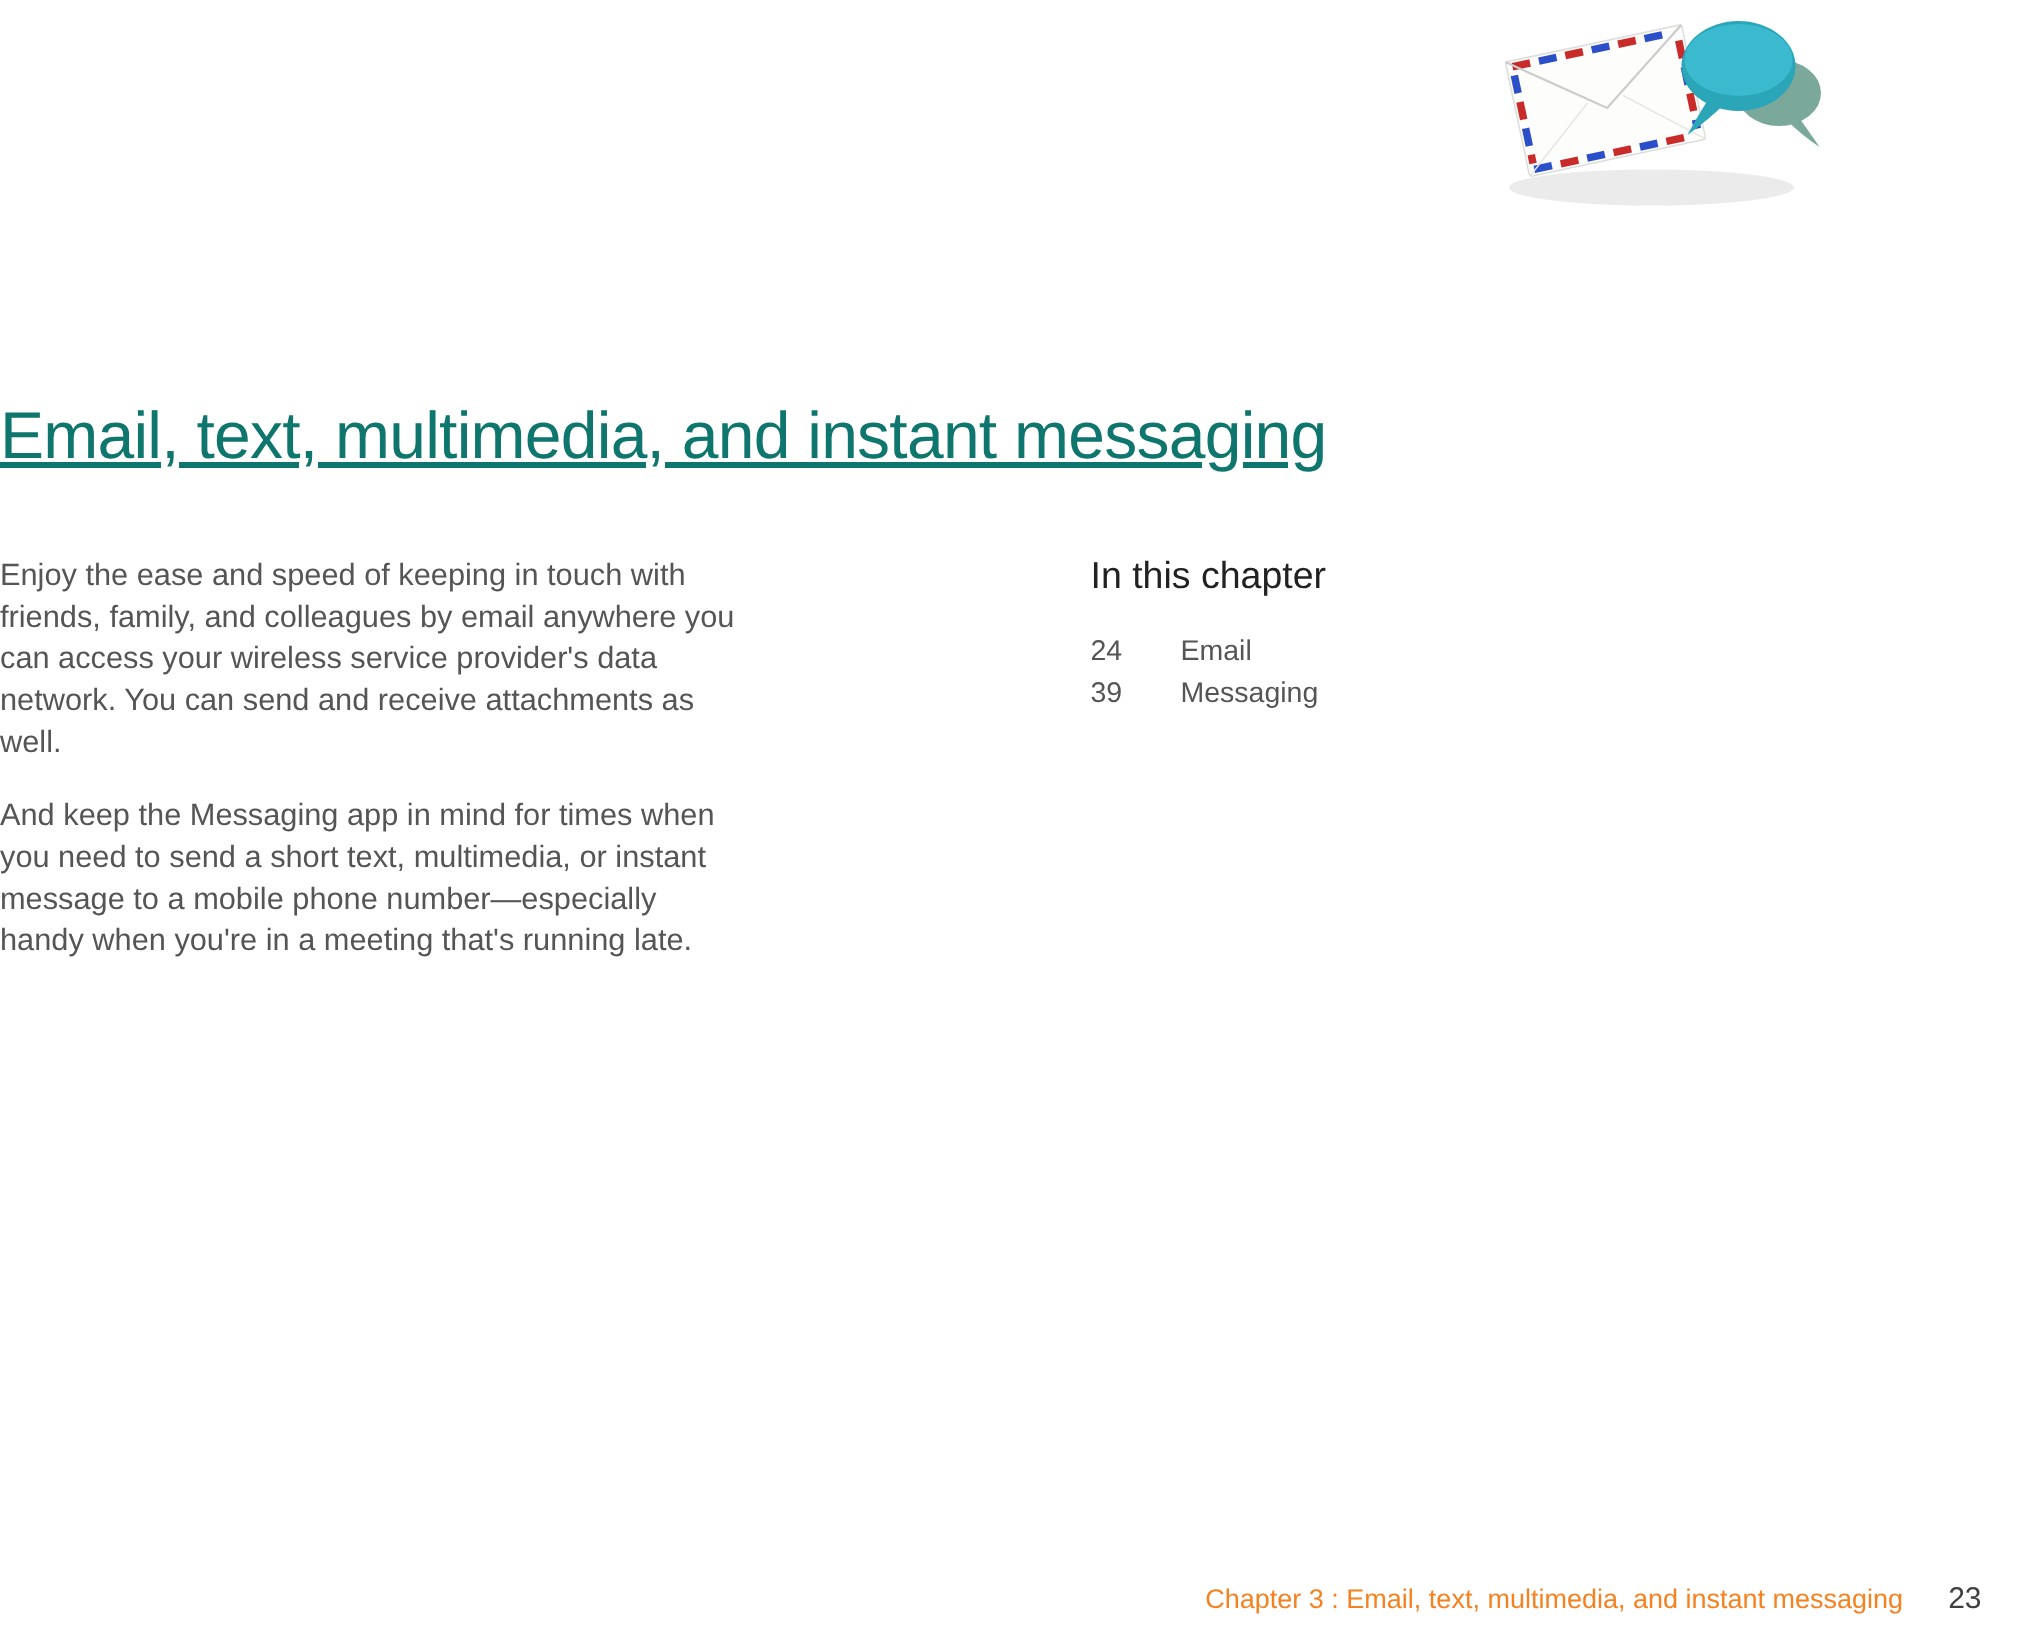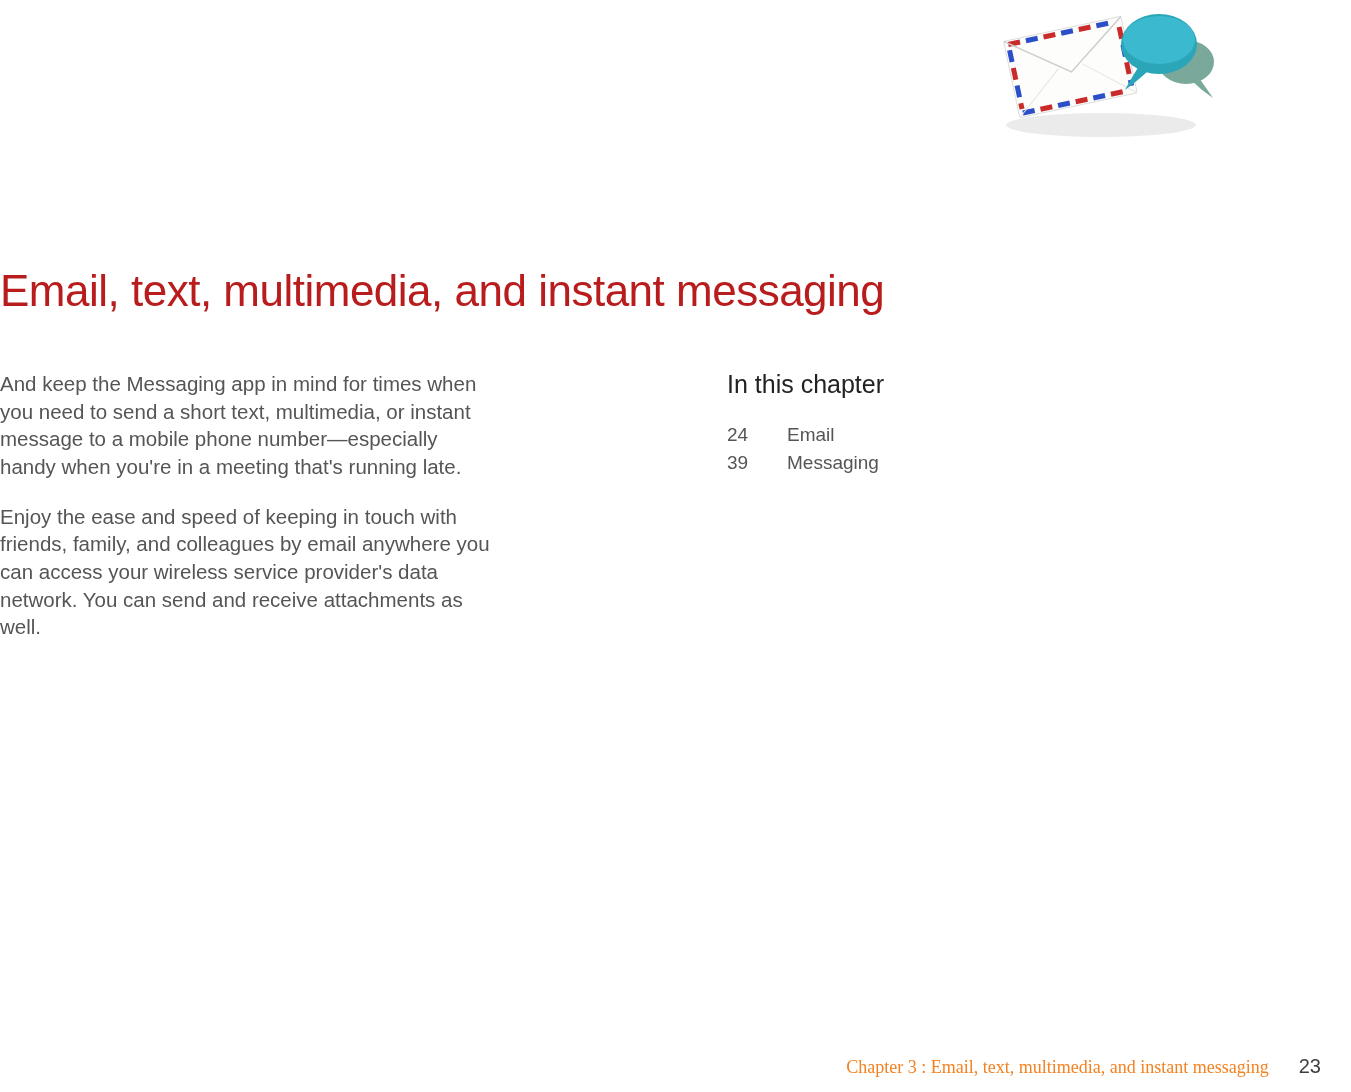--- a/index.html
+++ b/index.html
@@ -17,22 +17,23 @@
     right: 130px;
     width: 230px;
     height: 140px;
   }
   .page-title {
     position: absolute;
     top: 266px;
     left: 0;
     font-size: 44px;
     font-weight: 300;
-    color: #b91c1c;
+    color: #0f766e;
     letter-spacing: -0.5px;
+    text-decoration: underline;
   }
   .content-row {
     position: absolute;
     top: 370px;
     left: 0;
     width: 100%;
     display: flex;
   }
   .left-col {
     width: 520px;
@@ -69,21 +70,21 @@
   .footer {
     position: absolute;
     bottom: 14px;
     right: 30px;
     display: flex;
     align-items: baseline;
     gap: 30px;
     font-size: 18px;
     font-weight: 300;
   }
-  .footer-chapter { color: #f58220; font-family: Liberation Serif, serif; }
+  .footer-chapter { color: #f58220; }
   .footer-page { color: #404040; font-size: 20px; }
 </style>
 </head>
 <body>
 
 <div class="header-icon">
   <svg viewBox="0 0 230 140" width="230" height="140">
 
     <ellipse cx="110" cy="125" rx="95" ry="12" fill="#000" opacity="0.08"></ellipse>
 
@@ -123,22 +124,22 @@
     <ellipse cx="168" cy="44" rx="38" ry="30" fill="#2aa6b8"></ellipse>
     <ellipse cx="168" cy="40" rx="36" ry="24" fill="#3dbbd0" opacity="0.9"></ellipse>
     <path d="M148 66 Q138 82 134 90 Q150 78 158 70 Z" fill="#2aa6b8"></path>
   </svg>
 </div>
 
 <h1 class="page-title">Email, text, multimedia, and instant messaging</h1>
 
 <div class="content-row">
   <div class="left-col">
+    <p>Enjoy the ease and speed of keeping in touch with friends, family, and colleagues by email anywhere you can access your wireless service provider's data network. You can send and receive attachments as well.</p>
     <p>And keep the Messaging app in mind for times when you need to send a short text, multimedia, or instant message to a mobile phone number—especially handy when you're in a meeting that's running late.</p>
-    <p>Enjoy the ease and speed of keeping in touch with friends, family, and colleagues by email anywhere you can access your wireless service provider's data network. You can send and receive attachments as well.</p>
   </div>
   <div class="right-col">
     <div class="toc-heading">In this chapter</div>
     <div class="toc-row">
       <span class="toc-num">24</span>
       <span>Email</span>
     </div>
     <div class="toc-row">
       <span class="toc-num">39</span>
       <span>Messaging</span>

